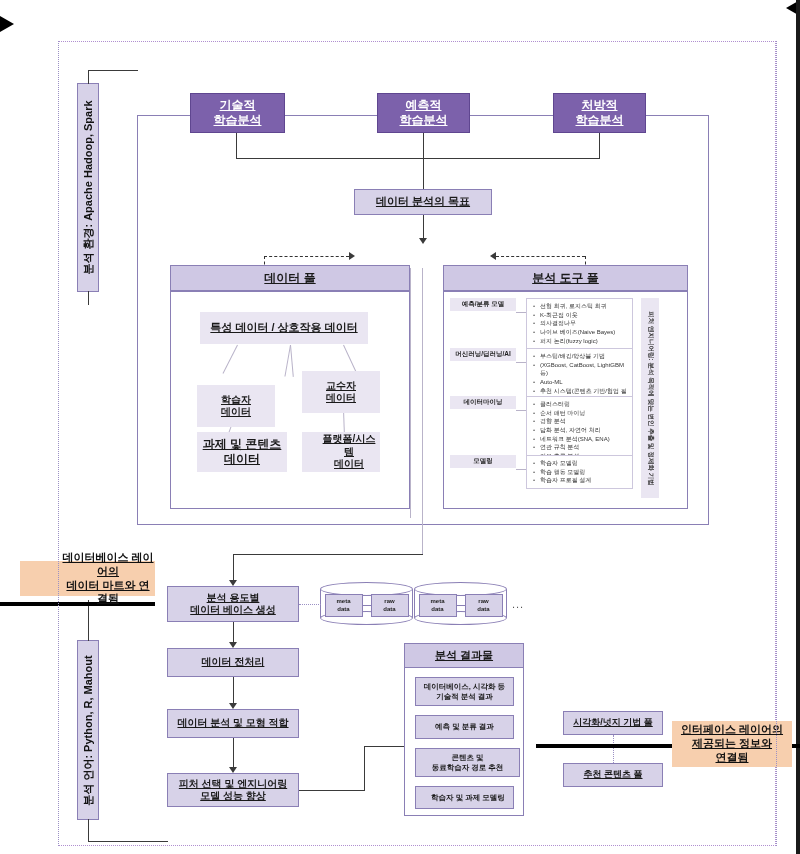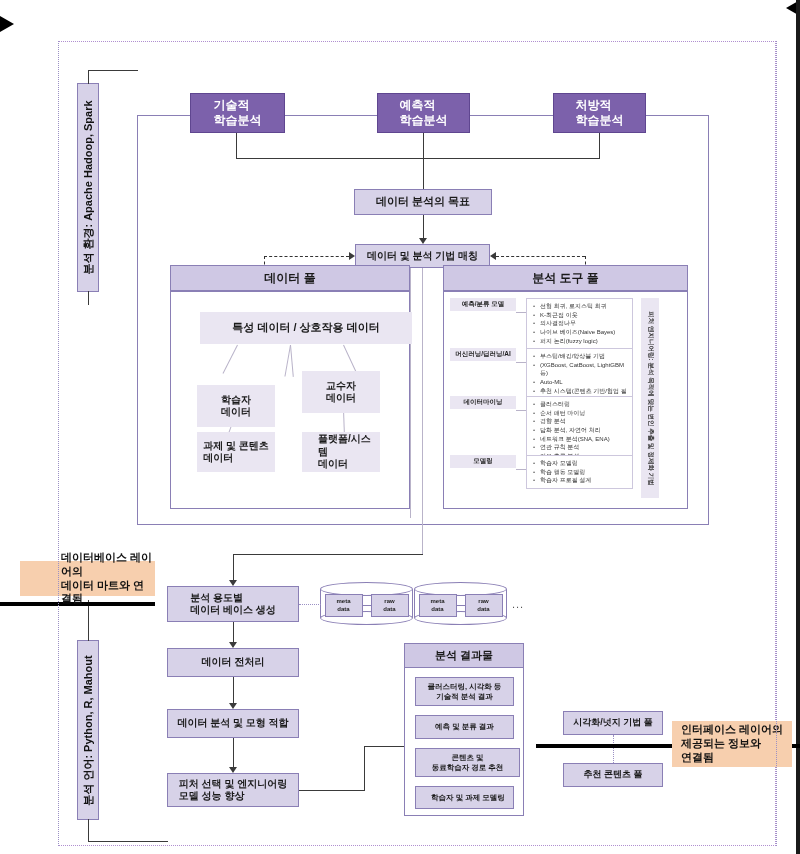--- a/index.html
+++ b/index.html
@@ -16,25 +16,26 @@
     overflow: hidden;
   }
   .abs { position: absolute; }
 
   
   .box {
     position: absolute;
     display: flex;
     align-items: center;
     justify-content: center;
-    text-align: left;
+    text-align: center;
     font-weight: bold;
     color: #1a1a1a;
     line-height: 1.25;
     white-space: pre-line;
+    text-decoration: underline;
   }
   .box-dark {
     background: #7c61ab;
     border: 1px solid #5f4690;
     color: #ffffff;
   }
   .box-light {
     background: #d7d2e8;
     border: 1px solid #8a7fb5;
   }
@@ -267,50 +268,49 @@
 
   <div class="abs ln ln-v" style="left:236px; top:133px; width:1px; height:25px;"></div>
   <div class="abs ln ln-v" style="left:599px; top:133px; width:1px; height:25px;"></div>
   <div class="abs ln ln-h" style="left:236px; top:158px; width:364px; height:1px;"></div>
   <div class="abs ln ln-v" style="left:423px; top:133px; width:1px; height:56px;"></div>
 
   <div class="box box-light" style="left:354px; top:189px; width:138px; height:26px; font-size:11px;">데이터 분석의 목표</div>
   <div class="abs ln ln-v" style="left:423px; top:215px; width:1px; height:24px;"></div>
   <div class="arrow-d" style="left:419px; top:238px;"></div>
 
-  <div class="box box-light" style="left:355px; top:244px; width:135px; height:24px; font-size:10px;">데이터 및 분석 기법 매칭</div>
 
   <div class="dash-v" style="left:264px; top:256px; height:14px;"></div>
   <div class="dash-h" style="left:264px; top:256px; width:85px;"></div>
   <div class="arrow-r" style="left:349px; top:252px;"></div>
 
   <div class="dash-v" style="left:585px; top:256px; height:14px;"></div>
   <div class="dash-h" style="left:496px; top:256px; width:89px;"></div>
   <div class="arrow-l" style="left:490px; top:252px;"></div>
 
   <div class="abs ln ln-grey ln-v" style="left:410px; top:268px; width:1px; height:250px;"></div>
   <div class="abs ln ln-grey ln-v" style="left:422px; top:268px; width:1px; height:286px;"></div>
 
   <div class="box hdr-bar" style="left:170px; top:265px; width:240px; height:26px; font-size:12px;">데이터 풀</div>
   <div class="panel" style="left:170px; top:291px; width:240px; height:218px;"></div>
 
-  <div class="box box-pale" style="left:200px; top:312px; width:212px; height:32px; font-size:11px;">특성 데이터 / 상호작용 데이터</div>
+  <div class="box box-pale" style="left:200px; top:312px; width:168px; height:32px; font-size:11px;">특성 데이터 / 상호작용 데이터</div>
 
   <div class="abs ln ln-grey" style="left:237px; top:345px; width:1px; height:32px; transform:rotate(27deg); transform-origin: top center;"></div>
   <div class="abs ln ln-grey" style="left:290px; top:345px; width:1px; height:32px; transform:rotate(-5deg); transform-origin: top center;"></div>
   <div class="abs ln ln-grey" style="left:290px; top:345px; width:1px; height:32px; transform:rotate(10deg); transform-origin: top center;"></div>
   <div class="abs ln ln-grey" style="left:343px; top:345px; width:1px; height:32px; transform:rotate(-25deg); transform-origin: top center;"></div>
   <div class="abs ln ln-grey" style="left:237px; top:409px; width:1px; height:26px; transform:rotate(20deg); transform-origin: top center;"></div>
   <div class="abs ln ln-grey" style="left:343px; top:409px; width:1px; height:26px; transform:rotate(-2deg); transform-origin: top center;"></div>
 
   <div class="box box-pale" style="left:197px; top:371px; width:78px; height:42px; font-size:10px;margin-top:14px;">학습자
 데이터</div>
   <div class="box box-pale" style="left:302px; top:371px; width:78px; height:42px; font-size:10px;">교수자
 데이터</div>
-  <div class="box box-pale" style="left:197px; top:432px; width:78px; height:40px; font-size:10px;">과제 및 콘텐츠
+  <div class="box box-pale" style="left:197px; top:432px; width:90px; height:40px; font-size:12px;">과제 및 콘텐츠
 데이터</div>
   <div class="box box-pale" style="left:302px; top:432px; width:78px; height:40px; font-size:10px;padding-left:16px;">플랫폼/시스템
 데이터</div>
 
   <div class="box hdr-bar" style="left:443px; top:265px; width:245px; height:26px; font-size:12px;">분석 도구 풀</div>
   <div class="panel" style="left:443px; top:291px; width:245px; height:218px;"></div>
 
   <div class="tool-row" style="left:450px; top:298px; width:183px;">
     <div class="tool-cat">예측/분류 모델</div>
     <div class="tool-connector"></div>
@@ -426,21 +426,21 @@
     </div>
   </div>
 
   <div class="ellipsis" style="left:512px; top:598px;">...</div>
 
   <div class="dot-h" style="left:299px; top:604px; width:22px;"></div>
 
   <div class="panel" style="left:404px; top:643px; width:120px; height:173px;"></div>
   <div class="box hdr-bar" style="left:404px; top:643px; width:120px; height:25px; font-size:11px;">분석 결과물</div>
 
-  <div class="result-item" style="left:415px; top:677px; width:99px; height:29px;">클러스터링, 시각화 등
+  <div class="result-item" style="left:415px; top:677px; width:99px; height:29px;">데이터베이스, 시각화 등
 기술적 분석 결과</div>
   <div class="result-item" style="left:415px; top:715px; width:99px; height:24px;">예측 및 분류 결과</div>
   <div class="result-item" style="left:415px; top:748px; width:105px; height:29px;">콘텐츠 및
 동료학습자 경로 추천</div>
   <div class="result-item" style="left:415px; top:786px; width:99px; height:23px;padding-left:7px;">학습자 및 과제 모델링</div>
 
   <div class="box box-light" style="left:563px; top:711px; width:100px; height:24px; font-size:9px;">시각화/넛지 기법 풀</div>
   <div class="box box-light" style="left:563px; top:763px; width:100px; height:24px; font-size:9px;">추천 콘텐츠 풀</div>
   <div class="dot-v" style="left:613px; top:735px; height:28px;"></div>
 

